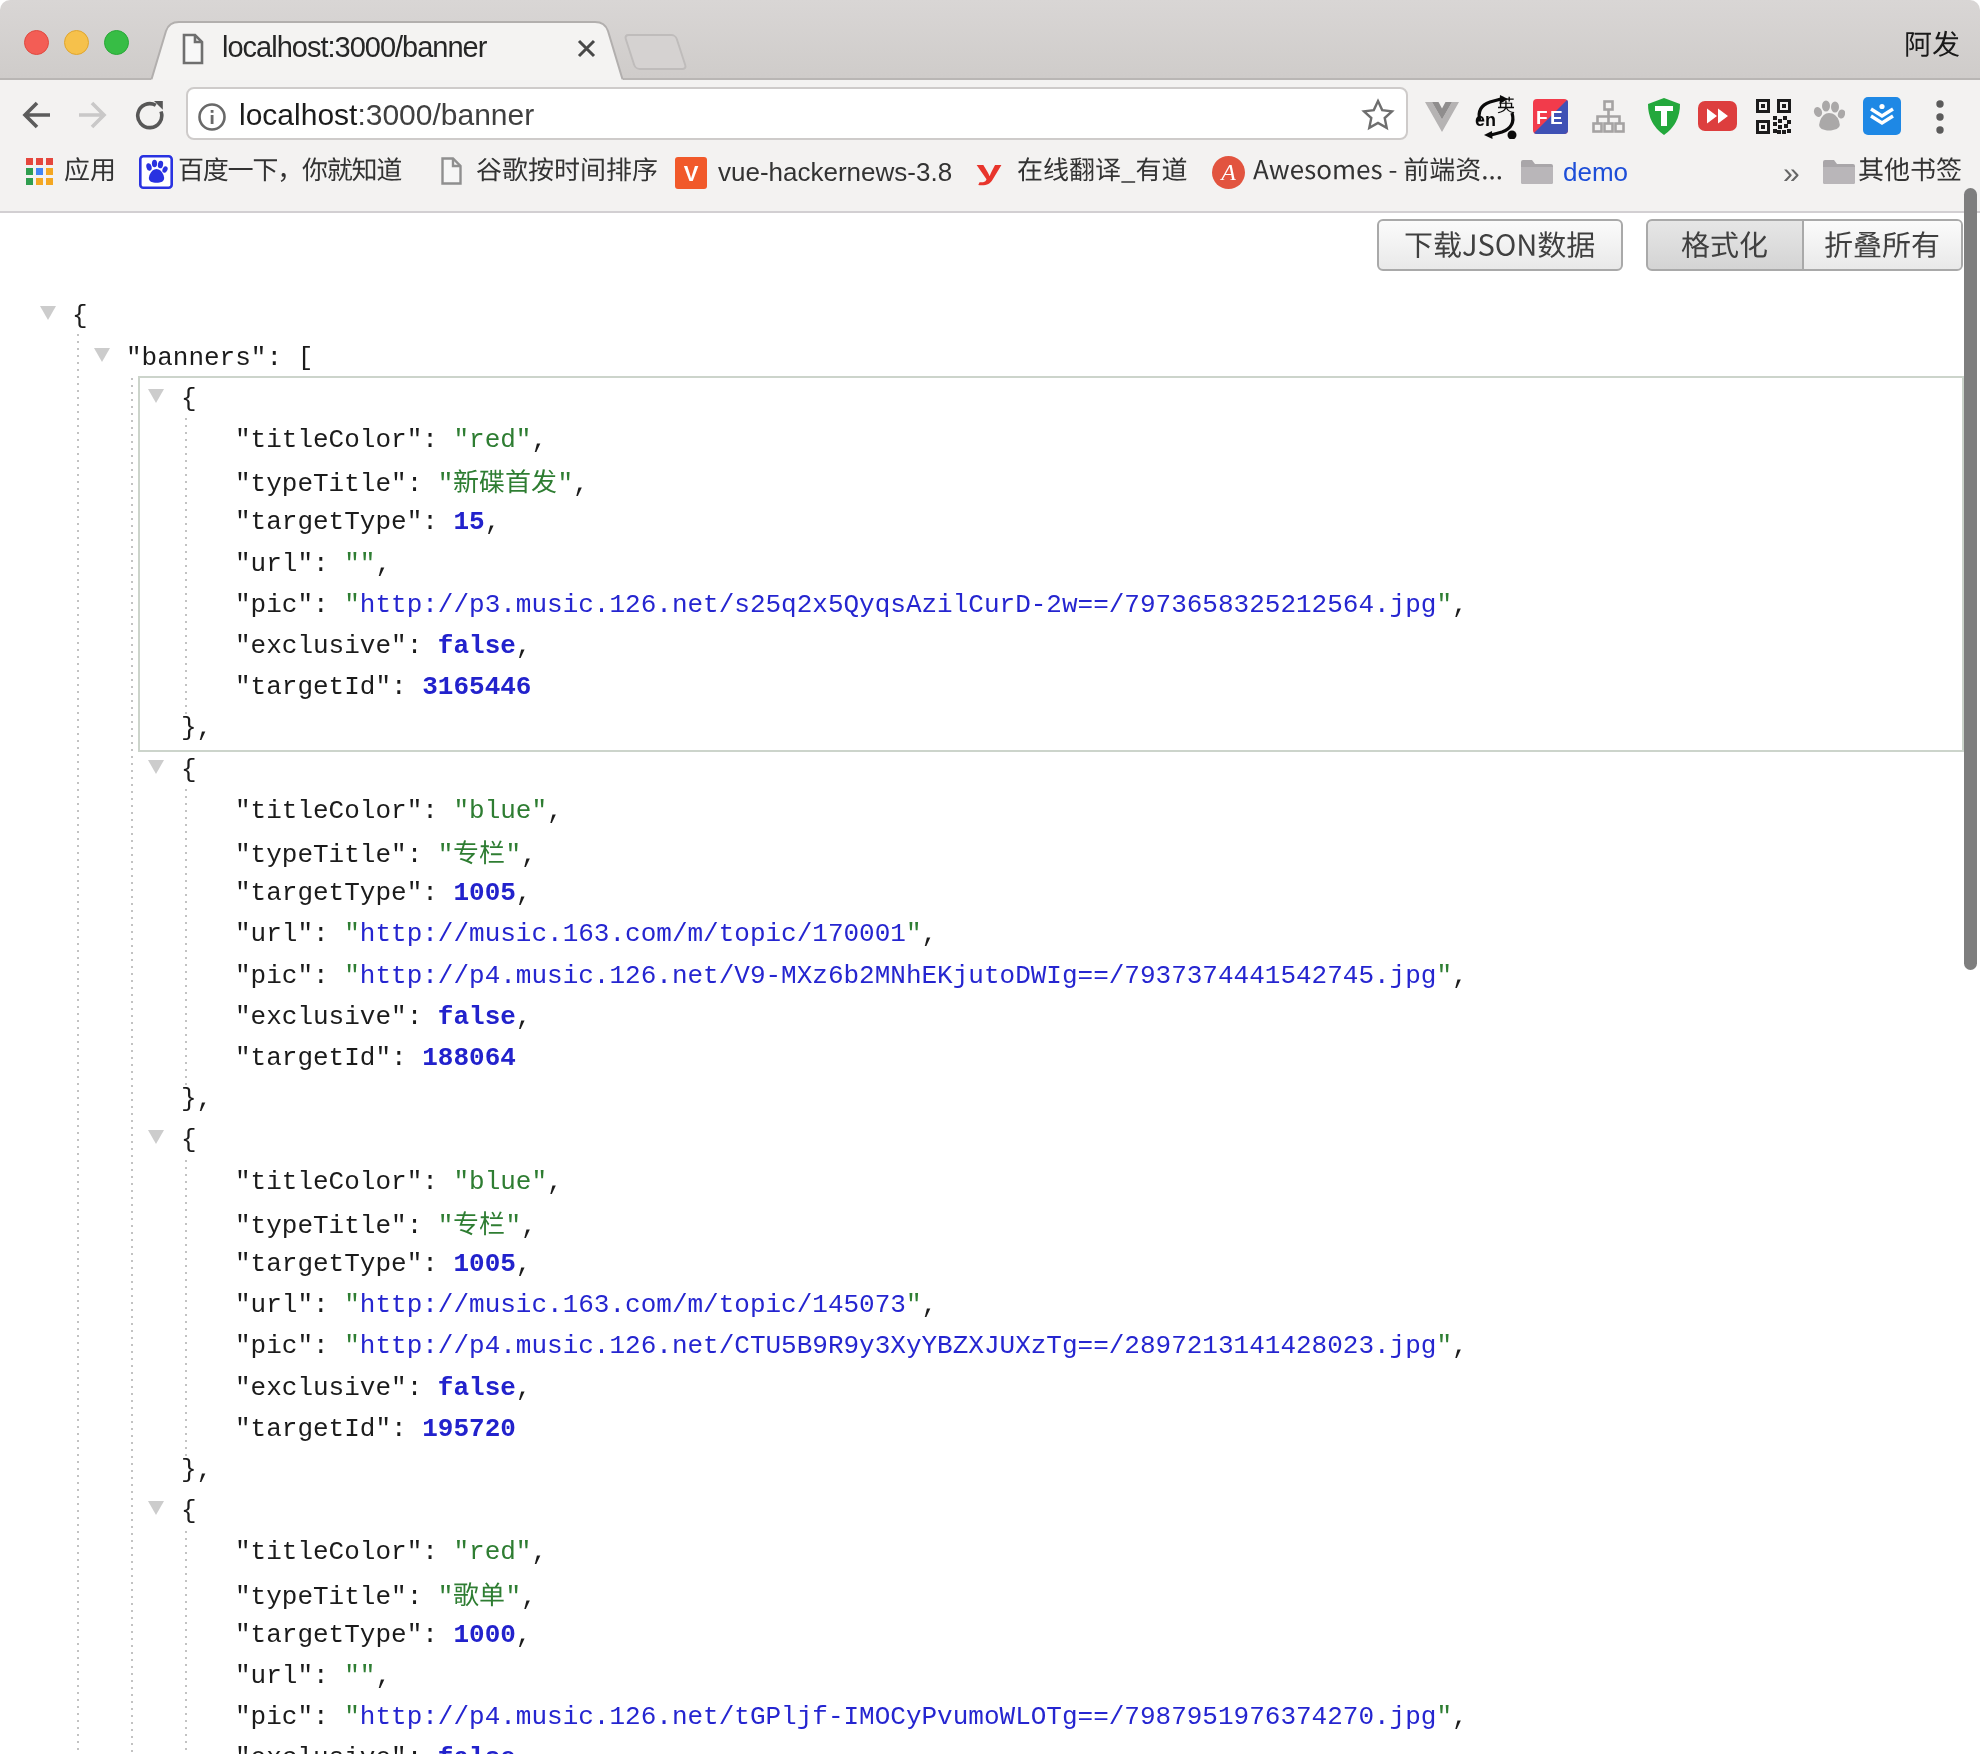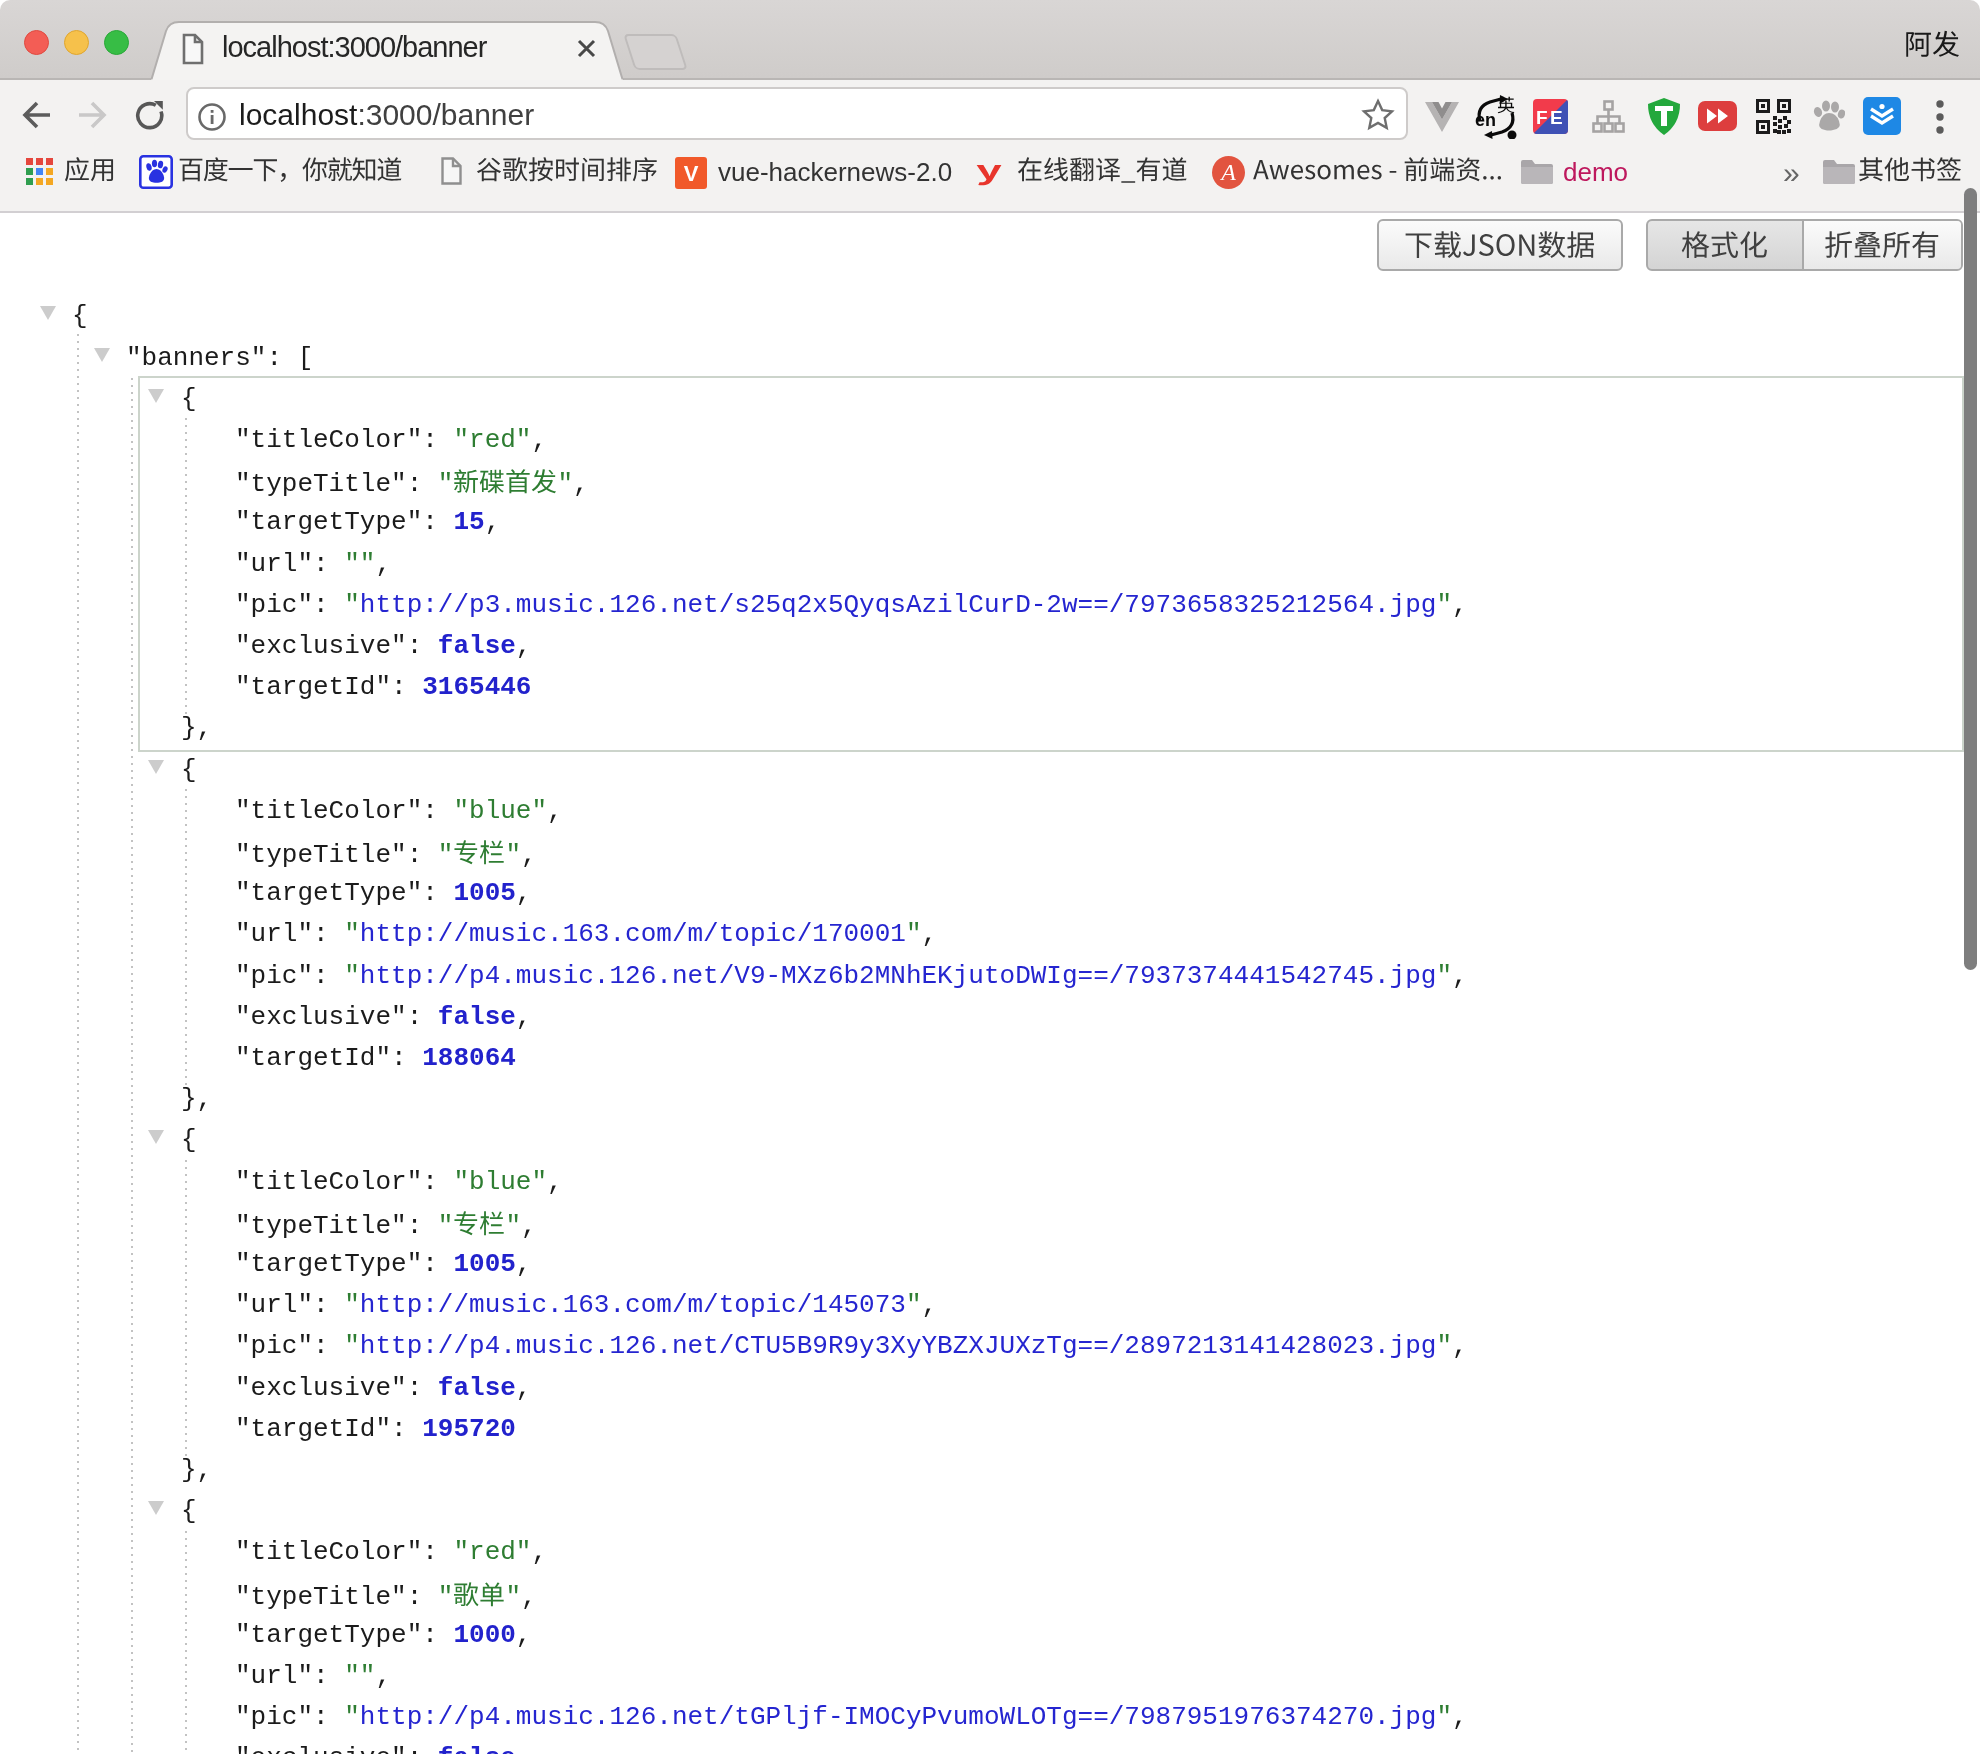--- a/index.html
+++ b/index.html
@@ -176,39 +176,39 @@
 <path d="M1.5,1.5 L12,1.5 L19.5,9 L19.5,26.5 L1.5,26.5 Z" fill="#f6f6f6" stroke="#8f8f8f" stroke-width="2.4"></path>
 <path d="M12,1.5 L12,9 L19.5,9" fill="none" stroke="#8f8f8f" stroke-width="2.4"></path>
   </svg>
 <svg style="position:absolute;left:476px;top:148.84px;" width="183.0" height="37.65" viewBox="0 -30.16 183.0 37.65">
     <path fill="#333" d="M15.287999999999998 -20.305999999999997C17.758 -18.486 20.878 -15.834 22.36 -14.117999999999999L24.049999999999997 -15.392C22.464 -17.082 19.24 -19.63 16.848 -21.398ZM8.735999999999999 -21.189999999999998C7.098 -19.032 4.498 -16.848 2.08 -15.469999999999999C2.548 -15.132 3.328 -14.43 3.6919999999999997 -14.065999999999999C6.032 -15.626 8.788 -18.07 10.634 -20.436ZM12.895999999999999 -17.212C10.581999999999999 -13.286 5.771999999999999 -9.516 0.988 -7.9559999999999995C1.43 -7.462 1.924 -6.63 2.1839999999999997 -6.058C3.38 -6.526 4.601999999999999 -7.1499999999999995 5.771999999999999 -7.826V2.106H7.747999999999999V1.04H18.407999999999998V2.054H20.462V-7.617999999999999C21.528 -6.994 22.593999999999998 -6.473999999999999 23.66 -6.058C23.997999999999998 -6.63 24.648 -7.462 25.142 -7.904C21.008 -9.256 16.509999999999998 -12.324 14.065999999999999 -15.418L14.508 -16.12ZM7.747999999999999 -0.702V-6.604H18.407999999999998V-0.702ZM6.577999999999999 -8.346C8.996 -9.905999999999999 11.232 -11.856 12.947999999999999 -13.936C14.638 -11.882 16.9 -9.905999999999999 19.291999999999998 -8.346Z M30.16 -15.911999999999999H33.228V-13.338H30.16ZM28.678 -17.342V-11.959999999999999H34.762V-17.342ZM27.04 -10.27V-8.528H36.712V0.104C36.712 0.38999999999999996 36.634 0.46799999999999997 36.296 0.494C35.958 0.494 34.866 0.494 33.67 0.46799999999999997C33.903999999999996 0.884 34.164 1.508 34.242 1.95C35.879999999999995 1.95 36.946 1.924 37.596000000000004 1.664C38.272 1.456 38.454 1.04 38.454 0.104V-8.528H40.846000000000004V-10.27H38.324V-18.875999999999998H40.248V-20.54H27.326V-18.875999999999998H36.556V-10.27ZM28.418 -6.9159999999999995V-0.182H30.056V-1.3259999999999998H34.866V-6.9159999999999995ZM30.056 -5.46H33.28V-2.756H30.056ZM42.406 -21.866C41.782 -17.992 40.69 -14.222 39.0 -11.83C39.468 -11.596 40.3 -11.102 40.638 -10.841999999999999C41.548 -12.193999999999999 42.302 -13.962 42.952 -15.911999999999999H48.802C48.489999999999995 -14.17 48.099999999999994 -12.298 47.709999999999994 -11.075999999999999L49.269999999999996 -10.607999999999999C49.894 -12.298 50.518 -15.053999999999998 50.934 -17.368L49.608000000000004 -17.758L49.322 -17.68H43.446C43.784 -18.928 44.044 -20.227999999999998 44.278 -21.554ZM44.122 -14.351999999999999V-12.558C44.122 -8.866 43.732 -3.38 38.74 0.8059999999999999C39.156 1.1179999999999999 39.78 1.742 40.04 2.1839999999999997C42.952 -0.286 44.434 -3.2239999999999998 45.188 -6.032C46.202 -2.626 47.736000000000004 -0.156 50.257999999999996 2.106C50.518 1.5859999999999999 51.064 0.988 51.532 0.624C48.308 -2.08 46.8 -5.1739999999999995 45.864000000000004 -10.4C45.89 -11.154 45.916 -11.882 45.916 -12.532V-14.351999999999999Z M72.072 -9.854C71.63 -7.3839999999999995 70.798 -5.46 69.55 -3.9259999999999997C68.146 -4.68 66.742 -5.434 65.416 -6.084C65.988 -7.202 66.612 -8.501999999999999 67.184 -9.854ZM62.842 -5.46C64.532 -4.628 66.378 -3.614 68.19800000000001 -2.574C66.482 -1.17 64.22 -0.23399999999999999 61.308 0.416C61.646 0.832 62.114 1.664 62.269999999999996 2.106C65.494 1.274 67.99 0.104 69.888 -1.5859999999999999C72.098 -0.26 74.1 1.066 75.4 2.132L76.804 0.624C75.426 -0.416 73.424 -1.69 71.214 -2.964C72.644 -4.732 73.606 -6.994 74.178 -9.854H76.934V-11.622H67.912C68.406 -12.921999999999999 68.874 -14.222 69.238 -15.443999999999999L67.262 -15.729999999999999C66.898 -14.456 66.378 -13.026 65.806 -11.622H61.230000000000004V-9.854H65.05199999999999C64.324 -8.19 63.544 -6.656 62.842 -5.46ZM61.958 -18.512V-13.442H63.804V-16.77H74.69800000000001V-13.468H76.57V-18.512H70.486C70.226 -19.552 69.78399999999999 -20.878 69.368 -21.97L67.418 -21.605999999999998C67.756 -20.669999999999998 68.12 -19.5 68.38 -18.512ZM56.602 -21.84V-16.614H53.092V-14.767999999999999H56.602V-8.294L52.78 -7.202L53.248 -5.303999999999999L56.602 -6.343999999999999V-0.182C56.602 0.208 56.446 0.312 56.108 0.312C55.77 0.33799999999999997 54.704 0.33799999999999997 53.508 0.312C53.768 0.832 54.054 1.6119999999999999 54.106 2.08C55.822 2.08 56.888 2.028 57.564 1.742C58.24 1.43 58.474 0.9099999999999999 58.474 -0.182V-6.941999999999999L61.802 -8.033999999999999L61.542 -9.776L58.474 -8.84V-14.767999999999999H61.282V-16.614H58.474V-21.84Z M90.324 -11.751999999999999C91.702 -9.75 93.47 -6.994 94.30199999999999 -5.4079999999999995L96.018 -6.396C95.134 -7.981999999999999 93.34 -10.634 91.936 -12.61ZM86.424 -10.452V-4.524H81.978V-10.452ZM86.424 -12.193999999999999H81.978V-17.887999999999998H86.424ZM80.106 -19.656V-0.65H81.978V-2.756H88.244V-19.656ZM97.864 -21.709999999999997V-16.64H89.44V-14.716H97.864V-0.858C97.864 -0.33799999999999997 97.656 -0.156 97.136 -0.156C96.564 -0.104 94.64 -0.104 92.612 -0.182C92.898 0.38999999999999996 93.21 1.274 93.34 1.8199999999999998C95.94 1.8199999999999998 97.604 1.7939999999999998 98.53999999999999 1.456C99.476 1.144 99.84 0.572 99.84 -0.858V-14.716H103.012V-16.64H99.84V-21.709999999999997Z M106.366 -15.989999999999998V2.08H108.368V-15.989999999999998ZM106.756 -20.566C107.952 -19.422 109.304 -17.784 109.902 -16.744L111.514 -17.784C110.89 -18.875999999999998 109.486 -20.41 108.264 -21.502ZM113.854 -7.67H120.094V-4.16H113.854ZM113.854 -12.766H120.094V-9.308H113.854ZM112.086 -14.404V-2.548H121.94V-14.404ZM113.152 -20.384V-18.538H125.736V-0.286C125.736 0.052 125.632 0.156 125.294 0.182C124.956 0.182 123.89 0.208 122.798 0.156C123.05799999999999 0.65 123.318 1.482 123.422 1.95C125.008 1.95 126.126 1.95 126.828 1.638C127.50399999999999 1.3 127.738 0.8059999999999999 127.738 -0.286V-20.384Z M134.732 -21.84V-16.588H131.43V-14.767999999999999H134.732V-9.048L131.092 -8.086L131.482 -6.162L134.732 -7.124V-0.364C134.732 -0.026 134.602 0.078 134.264 0.104C134.004 0.104 132.99 0.104 131.924 0.078C132.158 0.572 132.418 1.378 132.496 1.8719999999999999C134.108 1.8719999999999999 135.096 1.8199999999999998 135.746 1.508C136.37 1.222 136.604 0.702 136.604 -0.364V-7.67L139.698 -8.606L139.464 -10.373999999999999L136.604 -9.568V-14.767999999999999H139.412V-16.588H136.604V-21.84ZM139.88 -6.577999999999999V-4.784H144.3V2.054H146.198V-21.657999999999998H144.3V-17.394H140.426V-15.626H144.3V-11.985999999999999H140.504V-10.244H144.3V-6.577999999999999ZM148.59 -21.657999999999998V2.08H150.462V-4.7059999999999995H155.012V-6.5H150.462V-10.244H154.466V-11.985999999999999H150.462V-15.626H154.7V-17.394H150.462V-21.657999999999998Z M165.646 -11.362C167.388 -10.607999999999999 169.468 -9.62 171.158 -8.735999999999999H161.98V-7.045999999999999H170.09199999999998V-0.208C170.09199999999998 0.182 169.962 0.286 169.442 0.312C168.948 0.33799999999999997 167.206 0.33799999999999997 165.282 0.286C165.542 0.832 165.85399999999998 1.5599999999999998 165.958 2.106C168.298 2.106 169.858 2.106 170.794 1.8199999999999998C171.756 1.534 172.042 0.988 172.042 -0.182V-7.045999999999999H177.658C176.774 -5.85 175.786 -4.628 174.954 -3.796L176.514 -3.016C177.86599999999999 -4.316 179.322 -6.37 180.674 -8.241999999999999L179.27 -8.84L178.932 -8.735999999999999H174.122L174.32999999999998 -8.943999999999999C173.81 -9.256 173.108 -9.62 172.35399999999998 -9.984C174.512 -11.154 176.748 -12.818 178.282 -14.404L177.008 -15.366L176.566 -15.261999999999999H163.488V-13.649999999999999H174.824C173.628 -12.61 172.094 -11.543999999999999 170.664 -10.815999999999999C169.364 -11.414 167.986 -12.011999999999999 166.816 -12.506ZM168.246 -21.424C168.636 -20.669999999999998 169.10399999999998 -19.733999999999998 169.442 -18.928H159.12V-11.7C159.12 -7.93 158.938 -2.6519999999999997 156.806 1.066C157.248 1.274 158.106 1.8199999999999998 158.444 2.158C160.68 -1.7939999999999998 161.018 -7.67 161.018 -11.7V-17.108H180.726V-18.928H171.678C171.314 -19.785999999999998 170.664 -21.034 170.118 -21.97Z"></path>
   </svg>
 <svg class="abs" style="left:675px;top:157px" width="32" height="32" viewBox="0 0 32 32">
 <rect width="32" height="32" rx="3" fill="#f1592a"></rect>
 <text x="16" y="24" text-anchor="middle" font-family="Liberation Sans" font-size="22" font-weight="bold" fill="#fff">V</text>
   </svg>
-<div class="abs" style="left:718px;top:157px;font-size:26px;color:#333">vue-hackernews-2.0</div>
+<div class="abs" style="left:718px;top:157px;font-size:26px;color:#333">vue-hackernews-3.8</div>
 <svg class="abs" style="left:976px;top:158px" width="26" height="29" viewBox="0 -30.07 20.66 40.44" preserveAspectRatio="none">
     <path fill="#e8352c" d="M4.608 8.064C9.107999999999999 8.064 11.267999999999999 5.364 13.031999999999998 0.612L20.195999999999998 -20.16H15.12L12.347999999999999 -10.799999999999999C11.844 -8.927999999999999 11.34 -6.983999999999999 10.908 -5.111999999999999H10.728C10.152 -7.055999999999999 9.648 -9.0 9.036 -10.799999999999999L5.832 -20.16H0.504L8.351999999999999 -0.39599999999999996L7.991999999999999 0.828C7.4159999999999995 2.5919999999999996 6.263999999999999 3.888 4.212 3.888C3.7439999999999998 3.888 3.1679999999999997 3.7439999999999998 2.808 3.6359999999999997L1.8359999999999999 7.704C2.6279999999999997 7.919999999999999 3.42 8.064 4.608 8.064Z"></path>
   </svg>
 <svg style="position:absolute;left:1017px;top:148.84px;" width="171.5" height="37.65" viewBox="0 -30.16 171.5 37.65">
     <path fill="#333" d="M10.166 -21.84C9.802 -20.514 9.334 -19.136 8.788 -17.81H1.638V-15.937999999999999H7.93C6.266 -12.61 3.9779999999999998 -9.516 0.988 -7.436C1.3 -6.994 1.7939999999999998 -6.162 2.002 -5.6419999999999995C3.094 -6.422 4.108 -7.306 5.018 -8.267999999999999V1.976H6.968V-10.581999999999999C8.19 -12.245999999999999 9.256 -14.065999999999999 10.139999999999999 -15.937999999999999H24.413999999999998V-17.81H10.946C11.414 -18.98 11.83 -20.176 12.193999999999999 -21.346ZM15.548 -14.585999999999999V-9.568H9.698V-7.747999999999999H15.548V-0.364H8.658V1.456H24.387999999999998V-0.364H17.497999999999998V-7.747999999999999H23.4V-9.568H17.497999999999998V-14.585999999999999Z M27.404 -1.404 27.82 0.46799999999999997C30.212 -0.26 33.332 -1.196 36.348 -2.08L36.062 -3.7439999999999998C32.864 -2.834 29.562 -1.924 27.404 -1.404ZM44.304 -20.279999999999998C45.604 -19.656 47.242 -18.642 48.074 -17.913999999999998L49.218 -19.136C48.385999999999996 -19.837999999999997 46.721999999999994 -20.8 45.448 -21.372ZM27.872 -10.998C28.236 -11.18 28.86 -11.336 32.032 -11.751999999999999C30.887999999999998 -10.062 29.874 -8.762 29.38 -8.241999999999999C28.573999999999998 -7.279999999999999 27.976 -6.63 27.404 -6.526C27.637999999999998 -6.032 27.924 -5.122 28.028 -4.732C28.573999999999998 -5.044 29.458 -5.303999999999999 35.984 -6.63C35.932 -7.02 35.932 -7.747999999999999 35.984 -8.267999999999999L30.81 -7.332C32.786 -9.671999999999999 34.762 -12.532 36.426 -15.392L34.788 -16.38C34.294 -15.418 33.722 -14.43 33.15 -13.494L29.848 -13.155999999999999C31.408 -15.366 32.916 -18.174 34.034 -20.904L32.214 -21.762C31.174 -18.642 29.276 -15.314 28.704 -14.456C28.132 -13.572 27.69 -12.974 27.222 -12.844C27.456 -12.324 27.768 -11.388 27.872 -10.998ZM49.062 -9.074C48.022 -7.436 46.617999999999995 -5.928 44.928 -4.628C44.512 -6.005999999999999 44.147999999999996 -7.67 43.888 -9.542L50.518 -10.79L50.206 -12.506L43.653999999999996 -11.283999999999999C43.524 -12.376 43.394 -13.52 43.316 -14.716L49.79 -15.703999999999999L49.477999999999994 -17.419999999999998L43.212 -16.483999999999998C43.134 -18.226 43.108000000000004 -20.02 43.108000000000004 -21.892H41.184C41.21 -19.942 41.262 -18.044 41.366 -16.198L37.257999999999996 -15.6L37.57 -13.831999999999999L41.47 -14.43C41.548 -13.234 41.678 -12.064 41.808 -10.946L36.738 -10.01L37.05 -8.241999999999999L42.042 -9.177999999999999C42.354 -7.02 42.769999999999996 -5.069999999999999 43.316 -3.4579999999999997C41.106 -1.976 38.558 -0.8059999999999999 35.906 0.0C36.373999999999995 0.442 36.868 1.144 37.128 1.6119999999999999C39.572 0.754 41.885999999999996 -0.364 43.965999999999994 -1.716C45.032 0.624 46.436 2.002 48.282 2.002C50.076 2.002 50.674 1.144 51.038 -1.768C50.596000000000004 -1.95 49.971999999999994 -2.366 49.581999999999994 -2.808C49.452 -0.494 49.192 0.104 48.489999999999995 0.104C47.346000000000004 0.104 46.384 -0.962 45.578 -2.86C47.632 -4.42 49.4 -6.266 50.7 -8.294Z M65.26 -15.989999999999998C65.962 -14.351999999999999 66.69 -12.116 66.976 -10.79L68.354 -11.283999999999999C68.068 -12.558 67.288 -14.741999999999999 66.56 -16.38ZM71.084 -16.067999999999998C71.786 -14.43 72.514 -12.245999999999999 72.774 -10.946L74.178 -11.362C73.892 -12.636 73.112 -14.793999999999999 72.384 -16.38ZM62.452 -19.162C62.14 -18.148 61.516 -16.614 60.996 -15.6H60.138V-19.578C61.75 -19.785999999999998 63.257999999999996 -20.02 64.454 -20.305999999999997L63.388 -21.657999999999998C61.048 -21.086 56.862 -20.618 53.43 -20.41C53.638 -20.046 53.82 -19.448 53.898 -19.058C55.328 -19.11 56.914 -19.24 58.474 -19.396V-15.6H53.274V-14.065999999999999H57.798C56.576 -12.324 54.574 -10.504 52.936 -9.516C53.222 -9.074 53.612 -8.32 53.768 -7.826L54.184 -8.112V2.054H55.718V0.572H62.634V1.742H64.22V-8.32H54.444C55.848 -9.411999999999999 57.33 -11.024 58.474 -12.61V-8.788H60.138V-12.661999999999999C61.464 -11.596 63.257999999999996 -10.036 63.96 -9.282L64.948 -10.815999999999999C64.298 -11.362 61.672 -13.234 60.397999999999996 -14.065999999999999H64.55799999999999V-15.6H62.53C62.998 -16.483999999999998 63.518 -17.628 63.96 -18.668ZM54.6 -18.46C54.99 -17.55 55.432 -16.328 55.64 -15.6L57.018 -16.041999999999998C56.81 -16.744 56.342 -17.913999999999998 55.926 -18.798ZM58.578 -3.25V-0.988H55.718V-3.25ZM60.007999999999996 -3.25H62.634V-0.988H60.007999999999996ZM58.578 -4.654H55.718V-6.786H58.578ZM60.007999999999996 -4.654V-6.786H62.634V-4.654ZM64.818 -5.1739999999999995 65.728 -3.8219999999999996C66.69 -4.835999999999999 67.756 -6.032 68.822 -7.228V-0.156C68.822 0.182 68.718 0.26 68.432 0.26C68.12 0.286 67.184 0.286 66.196 0.26C66.456 0.728 66.664 1.508 66.716 1.95C68.12 1.95 69.056 1.924 69.654 1.638C70.226 1.3259999999999998 70.434 0.8059999999999999 70.434 -0.156V-20.618H65.312V-18.954H68.822V-9.464C67.314 -7.774 65.806 -6.188 64.818 -5.1739999999999995ZM70.77199999999999 -5.46 71.708 -4.108C72.592 -5.044 73.58 -6.136 74.542 -7.228V-0.208C74.542 0.156 74.438 0.26 74.126 0.26C73.84 0.26 72.852 0.286 71.812 0.23399999999999999C72.072 0.702 72.332 1.534 72.41 2.002C73.814 2.002 74.80199999999999 1.95 75.4 1.664C76.024 1.3519999999999999 76.232 0.8059999999999999 76.232 -0.182V-20.592H71.05799999999999V-18.928H74.542V-9.437999999999999C73.138 -7.904 71.734 -6.396 70.77199999999999 -5.46Z M80.626 -20.279999999999998C81.744 -18.875999999999998 83.07 -16.977999999999998 83.642 -15.755999999999998L85.228 -16.9C84.604 -18.07 83.252 -19.916 82.082 -21.241999999999997ZM93.886 -10.712V-8.424H88.712V-6.6819999999999995H93.886V-3.9H87.282V-3.1719999999999997L86.866 -4.186L84.76 -2.626V-13.702H79.222V-11.83H82.862V-2.522C82.862 -1.248 82.056 -0.364 81.588 0.026C81.926 0.312 82.472 1.04 82.68 1.456C83.044 0.962 83.642 0.442 87.282 -2.34V-2.158H93.886V2.132H95.81V-2.158H102.7V-3.9H95.81V-6.6819999999999995H101.00999999999999V-8.424H95.81V-10.712ZM98.852 -18.72C97.864 -17.316 96.538 -16.067999999999998 94.978 -15.001999999999999C93.548 -16.067999999999998 92.326 -17.316 91.416 -18.72ZM87.62 -20.462V-18.72H89.492C90.506 -16.926 91.858 -15.366 93.444 -14.014C91.234 -12.74 88.738 -11.777999999999999 86.32 -11.206C86.684 -10.815999999999999 87.152 -10.036 87.36 -9.542C89.986 -10.27 92.638 -11.388 95.00399999999999 -12.87C97.05799999999999 -11.491999999999999 99.45 -10.452 102.05 -9.802C102.336 -10.322 102.856 -11.075999999999999 103.27199999999999 -11.44C100.828 -11.959999999999999 98.566 -12.792 96.59 -13.936C98.722 -15.548 100.51599999999999 -17.497999999999998 101.686 -19.837999999999997L100.412 -20.54L100.074 -20.462Z M104.338 3.6399999999999997H118.17V2.08H104.338Z M128.7 -21.84C128.38799999999998 -20.721999999999998 128.024 -19.578 127.556 -18.46H120.172V-16.64H126.74999999999999C125.08599999999998 -13.208 122.69399999999999 -10.036 119.574 -7.904C119.93799999999999 -7.54 120.562 -6.838 120.82199999999999 -6.396C122.46 -7.566 123.916 -8.969999999999999 125.16399999999999 -10.556V2.054H127.088V-3.094H137.982V-0.38999999999999996C137.982 0.0 137.85199999999998 0.156 137.41 0.156C136.916 0.182 135.32999999999998 0.208 133.614 0.13C133.874 0.6759999999999999 134.16 1.482 134.26399999999998 2.002C136.5 2.002 137.93 2.002 138.78799999999998 1.716C139.646 1.378 139.906 0.7799999999999999 139.906 -0.364V-13.623999999999999H127.27C127.868 -14.612 128.38799999999998 -15.6 128.856 -16.64H142.94799999999998V-18.46H129.636C130.02599999999998 -19.422 130.364 -20.41 130.676 -21.372ZM127.088 -7.513999999999999H137.982V-4.784H127.088ZM127.088 -9.177999999999999V-11.856H137.982V-9.177999999999999Z M146.19799999999998 -19.89C147.576 -18.564 149.214 -16.692 149.916 -15.495999999999999L151.528 -16.588C150.748 -17.784 149.084 -19.578 147.706 -20.826ZM156.364 -9.568H165.07399999999998V-7.3839999999999995H156.364ZM156.364 -6.005999999999999H165.07399999999998V-3.8219999999999996H156.364ZM156.364 -13.104H165.07399999999998V-10.946H156.364ZM154.518 -14.585999999999999V-2.314H166.97199999999998V-14.585999999999999H160.75799999999998C161.04399999999998 -15.235999999999999 161.356 -16.016 161.668 -16.77H169.156V-18.407999999999998H164.29399999999998C164.918 -19.266 165.56799999999998 -20.305999999999997 166.19199999999998 -21.268L164.268 -21.84C163.85199999999998 -20.826 163.01999999999998 -19.422 162.31799999999998 -18.407999999999998H157.456L158.808 -19.032C158.49599999999998 -19.837999999999997 157.664 -21.086 156.91 -21.944L155.298 -21.241999999999997C155.974 -20.384 156.702 -19.214 157.04 -18.407999999999998H152.62V-16.77H159.51C159.35399999999998 -16.067999999999998 159.12 -15.261999999999999 158.91199999999998 -14.585999999999999ZM151.346 -12.558H145.85999999999999V-10.738H149.474V-2.6519999999999997C148.304 -2.2359999999999998 146.97799999999998 -1.144 145.626 0.182L146.84799999999998 1.768C148.17399999999998 0.156 149.5 -1.222 150.43599999999998 -1.222C151.034 -1.222 151.84 -0.442 152.958 0.182C154.75199999999998 1.196 156.988 1.482 160.05599999999998 1.482C162.552 1.482 167.128 1.3259999999999998 169.0 1.196C169.02599999999998 0.65 169.338 -0.23399999999999999 169.546 -0.702C167.024 -0.442 163.14999999999998 -0.26 160.108 -0.26C157.274 -0.26 155.03799999999998 -0.442 153.374 -1.3519999999999999C152.464 -1.8719999999999999 151.86599999999999 -2.34 151.346 -2.6Z"></path>
   </svg>
 <svg class="abs" style="left:1212px;top:156px" width="33" height="33" viewBox="0 0 33 33">
 <circle cx="16.5" cy="16.5" r="16.5" fill="#e2543f"></circle>
 <text x="16.5" y="24" text-anchor="middle" font-family="Liberation Serif" font-size="24" font-style="italic" fill="#fff">A</text>
   </svg>
 <svg style="position:absolute;left:1253px;top:148.84px;" width="251.0" height="37.65" viewBox="0 -30.16 251.0 37.65">
     <path fill="#333" d="M0.104 0.0H2.522L4.367999999999999 -5.824H11.336L13.155999999999999 0.0H15.703999999999999L9.23 -19.058H6.552ZM4.966 -7.7219999999999995 5.902 -10.66C6.577999999999999 -12.818 7.202 -14.872 7.8 -17.108H7.904C8.528 -14.898 9.126 -12.818 9.828 -10.66L10.738 -7.7219999999999995Z M20.436 0.0H23.192L25.194 -7.566C25.558 -8.918 25.844 -10.244 26.156 -11.674H26.286C26.624 -10.244 26.884 -8.943999999999999 27.247999999999998 -7.617999999999999L29.276 0.0H32.162L35.983999999999995 -14.117999999999999H33.696L31.642 -5.954C31.33 -4.601999999999999 31.07 -3.328 30.784 -2.028H30.654C30.316 -3.328 30.003999999999998 -4.601999999999999 29.665999999999997 -5.954L27.456 -14.117999999999999H25.142L22.932 -5.954C22.594 -4.601999999999999 22.282 -3.328 21.996 -2.028H21.866C21.58 -3.328 21.32 -4.601999999999999 21.034 -5.954L18.928 -14.117999999999999H16.509999999999998Z M44.772 0.33799999999999997C46.669999999999995 0.33799999999999997 48.178 -0.286 49.4 -1.0919999999999999L48.568 -2.678C47.501999999999995 -1.976 46.41 -1.5599999999999998 45.032 -1.5599999999999998C42.354 -1.5599999999999998 40.507999999999996 -3.484 40.352 -6.5H49.867999999999995C49.919999999999995 -6.864 49.971999999999994 -7.332 49.971999999999994 -7.851999999999999C49.971999999999994 -11.882 47.943999999999996 -14.482 44.33 -14.482C41.105999999999995 -14.482 38.01199999999999 -11.648 38.01199999999999 -7.045999999999999C38.01199999999999 -2.392 41.001999999999995 0.33799999999999997 44.772 0.33799999999999997ZM40.32599999999999 -8.19C40.611999999999995 -10.998 42.379999999999995 -12.584 44.382 -12.584C46.592 -12.584 47.891999999999996 -11.049999999999999 47.891999999999996 -8.19Z M57.147999999999996 0.33799999999999997C60.47599999999999 0.33799999999999997 62.269999999999996 -1.5599999999999998 62.269999999999996 -3.848C62.269999999999996 -6.526 60.03399999999999 -7.358 57.97999999999999 -8.138C56.39399999999999 -8.735999999999999 54.937999999999995 -9.256 54.937999999999995 -10.581999999999999C54.937999999999995 -11.7 55.769999999999996 -12.636 57.56399999999999 -12.636C58.81199999999999 -12.636 59.79999999999999 -12.09 60.76199999999999 -11.388L61.90599999999999 -12.87C60.83999999999999 -13.754 59.279999999999994 -14.482 57.53799999999999 -14.482C54.443999999999996 -14.482 52.675999999999995 -12.713999999999999 52.675999999999995 -10.478C52.675999999999995 -8.06 54.80799999999999 -7.124 56.78399999999999 -6.396C58.343999999999994 -5.824 60.007999999999996 -5.148 60.007999999999996 -3.718C60.007999999999996 -2.496 59.09799999999999 -1.508 57.22599999999999 -1.508C55.535999999999994 -1.508 54.28799999999999 -2.1839999999999997 53.03999999999999 -3.198L51.895999999999994 -1.6119999999999999C53.221999999999994 -0.494 55.145999999999994 0.33799999999999997 57.147999999999996 0.33799999999999997Z M71.10999999999999 0.33799999999999997C74.568 0.33799999999999997 77.636 -2.366 77.636 -7.045999999999999C77.636 -11.751999999999999 74.568 -14.482 71.10999999999999 -14.482C67.65199999999999 -14.482 64.58399999999999 -11.751999999999999 64.58399999999999 -7.045999999999999C64.58399999999999 -2.366 67.65199999999999 0.33799999999999997 71.10999999999999 0.33799999999999997ZM71.10999999999999 -1.638C68.666 -1.638 67.02799999999999 -3.796 67.02799999999999 -7.045999999999999C67.02799999999999 -10.296 68.666 -12.479999999999999 71.10999999999999 -12.479999999999999C73.55399999999999 -12.479999999999999 75.21799999999999 -10.296 75.21799999999999 -7.045999999999999C75.21799999999999 -3.796 73.55399999999999 -1.638 71.10999999999999 -1.638Z M81.37999999999998 0.0H83.77199999999999V-10.244C85.04599999999999 -11.7 86.24199999999999 -12.402 87.30799999999999 -12.402C89.10199999999999 -12.402 89.93399999999998 -11.283999999999999 89.93399999999998 -8.632V0.0H92.29999999999998V-10.244C93.62599999999999 -11.7 94.76999999999998 -12.402 95.86199999999998 -12.402C97.65599999999998 -12.402 98.48799999999999 -11.283999999999999 98.48799999999999 -8.632V0.0H100.85399999999998V-8.943999999999999C100.85399999999998 -12.532 99.47599999999998 -14.482 96.58999999999999 -14.482C94.84799999999998 -14.482 93.39199999999998 -13.363999999999999 91.90999999999998 -11.777999999999999C91.33799999999998 -13.442 90.19399999999999 -14.482 88.00999999999999 -14.482C86.31999999999998 -14.482 84.86399999999999 -13.415999999999999 83.61599999999999 -12.064H83.56399999999998L83.32999999999998 -14.117999999999999H81.37999999999998Z M111.17599999999999 0.33799999999999997C113.074 0.33799999999999997 114.582 -0.286 115.80399999999999 -1.0919999999999999L114.972 -2.678C113.90599999999999 -1.976 112.814 -1.5599999999999998 111.43599999999999 -1.5599999999999998C108.758 -1.5599999999999998 106.91199999999999 -3.484 106.75599999999999 -6.5H116.27199999999999C116.324 -6.864 116.37599999999999 -7.332 116.37599999999999 -7.851999999999999C116.37599999999999 -11.882 114.34799999999998 -14.482 110.734 -14.482C107.50999999999999 -14.482 104.416 -11.648 104.416 -7.045999999999999C104.416 -2.392 107.40599999999999 0.33799999999999997 111.17599999999999 0.33799999999999997ZM106.72999999999999 -8.19C107.01599999999999 -10.998 108.78399999999999 -12.584 110.78599999999999 -12.584C112.996 -12.584 114.29599999999999 -11.049999999999999 114.29599999999999 -8.19Z M123.55199999999999 0.33799999999999997C126.88 0.33799999999999997 128.67399999999998 -1.5599999999999998 128.67399999999998 -3.848C128.67399999999998 -6.526 126.43799999999999 -7.358 124.38399999999999 -8.138C122.79799999999999 -8.735999999999999 121.34199999999998 -9.256 121.34199999999998 -10.581999999999999C121.34199999999998 -11.7 122.17399999999999 -12.636 123.96799999999999 -12.636C125.216 -12.636 126.204 -12.09 127.166 -11.388L128.31 -12.87C127.24399999999999 -13.754 125.68399999999998 -14.482 123.942 -14.482C120.84799999999998 -14.482 119.07999999999998 -12.713999999999999 119.07999999999998 -10.478C119.07999999999998 -8.06 121.21199999999999 -7.124 123.18799999999999 -6.396C124.74799999999999 -5.824 126.41199999999999 -5.148 126.41199999999999 -3.718C126.41199999999999 -2.496 125.50199999999998 -1.508 123.63 -1.508C121.93999999999998 -1.508 120.692 -2.1839999999999997 119.44399999999999 -3.198L118.29999999999998 -1.6119999999999999C119.62599999999999 -0.494 121.54999999999998 0.33799999999999997 123.55199999999999 0.33799999999999997Z M136.656 -6.37H143.312V-8.19H136.656Z M166.01000000000002 -13.363999999999999V-2.7039999999999997H167.83V-13.363999999999999ZM171.288 -14.144V-0.364C171.288 0.026 171.15800000000002 0.13 170.74200000000002 0.13C170.3 0.156 168.89600000000002 0.156 167.31 0.104C167.596 0.624 167.90800000000002 1.456 168.012 1.976C170.014 2.002 171.34 1.95 172.12 1.638C172.92600000000002 1.3259999999999998 173.21200000000002 0.7799999999999999 173.21200000000002 -0.33799999999999997V-14.144ZM169.104 -21.97C168.532 -20.695999999999998 167.544 -18.98 166.66000000000003 -17.732H158.86L160.13400000000001 -18.2C159.64000000000001 -19.24 158.52200000000002 -20.773999999999997 157.53400000000002 -21.866L155.714 -21.215999999999998C156.65 -20.15 157.61200000000002 -18.746 158.10600000000002 -17.732H151.684V-15.937999999999999H174.928V-17.732H168.87C169.62400000000002 -18.798 170.45600000000002 -20.098 171.18400000000003 -21.294ZM160.94 -7.826V-5.2H155.168V-7.826ZM160.94 -9.36H155.168V-11.934H160.94ZM153.322 -13.597999999999999V1.95H155.168V-3.666H160.94V-0.182C160.94 0.156 160.836 0.26 160.472 0.26C160.13400000000001 0.286 158.93800000000002 0.286 157.61200000000002 0.23399999999999999C157.872 0.728 158.15800000000002 1.482 158.288 1.976C160.03 1.976 161.20000000000002 1.95 161.90200000000002 1.638C162.63000000000002 1.3519999999999999 162.83800000000002 0.832 162.83800000000002 -0.156V-13.597999999999999Z M177.60600000000002 -16.951999999999998V-15.132H186.36800000000002V-16.951999999999998ZM178.43800000000002 -13.623999999999999C179.01000000000002 -10.686 179.478 -6.864 179.58200000000002 -4.29L181.14200000000002 -4.576C181.038 -7.1499999999999995 180.544 -10.92 179.946 -13.883999999999999ZM180.20600000000002 -21.06C180.85600000000002 -19.864 181.61 -18.226 181.92200000000003 -17.186L183.66400000000002 -17.784C183.32600000000002 -18.823999999999998 182.572 -20.384 181.87 -21.58ZM186.888 -8.32V2.054H188.656V-6.63H190.94400000000002V1.8199999999999998H192.50400000000002V-6.63H194.89600000000002V1.768H196.45600000000002V-6.63H198.87400000000002V0.26C198.87400000000002 0.494 198.79600000000002 0.572 198.562 0.572C198.354 0.598 197.704 0.598 196.976 0.572C197.18400000000003 1.014 197.44400000000002 1.664 197.52200000000002 2.132C198.692 2.132 199.394 2.106 199.94 1.8199999999999998C200.48600000000002 1.5599999999999998 200.59 1.1179999999999999 200.59 0.286V-8.32H193.882L194.61 -10.686H201.18800000000002V-12.453999999999999H186.08200000000002V-10.686H192.42600000000002C192.29600000000002 -9.905999999999999 192.114 -9.048 191.958 -8.32ZM187.20000000000002 -20.54V-14.351999999999999H200.27800000000002V-20.54H198.406V-16.067999999999998H194.48000000000002V-21.788H192.608V-16.067999999999998H189.02V-20.54ZM183.846 -14.117999999999999C183.53400000000002 -10.972 182.91000000000003 -6.396 182.286 -3.562C180.466 -3.1199999999999997 178.75 -2.73 177.45000000000002 -2.4699999999999998L177.89200000000002 -0.52C180.336 -1.144 183.482 -1.95 186.55 -2.73L186.316 -4.55L183.82000000000002 -3.9259999999999997C184.44400000000002 -6.707999999999999 185.09400000000002 -10.712 185.536 -13.806Z M204.51600000000002 -19.552C206.41400000000002 -18.849999999999998 208.78 -17.628 209.95000000000002 -16.718L210.99 -18.226C209.768 -19.136 207.376 -20.253999999999998 205.50400000000002 -20.904ZM203.58 -12.87 204.15200000000002 -11.075999999999999C206.232 -11.777999999999999 208.91000000000003 -12.636 211.43200000000002 -13.494L211.12 -15.209999999999999C208.312 -14.299999999999999 205.50400000000002 -13.415999999999999 203.58 -12.87ZM207.038 -9.671999999999999V-2.4179999999999997H208.96200000000002V-7.851999999999999H221.858V-2.6H223.88600000000002V-9.671999999999999ZM214.604 -7.098C213.85000000000002 -2.782 211.848 -0.494 203.60600000000002 0.52C203.918 0.9359999999999999 204.334 1.664 204.464 2.132C213.252 0.884 215.644 -1.898 216.52800000000002 -7.098ZM215.722 -1.95C218.972 -0.884 223.288 0.832 225.472 1.976L226.616 0.364C224.354 -0.7799999999999999 220.012 -2.392 216.788 -3.38ZM214.89000000000001 -21.736C214.214 -19.916 212.888 -17.732 210.756 -16.146C211.198 -15.911999999999999 211.822 -15.34 212.13400000000001 -14.924C213.252 -15.834 214.13600000000002 -16.848 214.89000000000001 -17.913999999999998H217.958C217.15200000000002 -15.184 215.436 -12.792 210.782 -11.543999999999999C211.14600000000002 -11.232 211.64000000000001 -10.581999999999999 211.822 -10.139999999999999C215.41000000000003 -11.206 217.49 -12.921999999999999 218.738 -15.027999999999999C220.376 -12.818 222.89800000000002 -11.128 225.81 -10.322C226.07000000000002 -10.815999999999999 226.59 -11.491999999999999 226.98000000000002 -11.856C223.756 -12.558 220.92200000000003 -14.299999999999999 219.49200000000002 -16.535999999999998C219.64800000000002 -16.977999999999998 219.804 -17.445999999999998 219.93400000000003 -17.913999999999998H223.80800000000002C223.418 -17.056 222.976 -16.198 222.61200000000002 -15.6L224.30200000000002 -15.106C224.952 -16.12 225.732 -17.706 226.40800000000002 -19.136L224.978 -19.526L224.666 -19.422H215.8C216.19 -20.098 216.502 -20.8 216.762 -21.476Z M231.92000000000002 0.33799999999999997C232.85600000000002 0.33799999999999997 233.63600000000002 -0.38999999999999996 233.63600000000002 -1.456C233.63600000000002 -2.548 232.85600000000002 -3.276 231.92000000000002 -3.276C230.958 -3.276 230.204 -2.548 230.204 -1.456C230.204 -0.38999999999999996 230.958 0.33799999999999997 231.92000000000002 0.33799999999999997Z M239.14800000000002 0.33799999999999997C240.08400000000003 0.33799999999999997 240.86400000000003 -0.38999999999999996 240.86400000000003 -1.456C240.86400000000003 -2.548 240.08400000000003 -3.276 239.14800000000002 -3.276C238.186 -3.276 237.43200000000002 -2.548 237.43200000000002 -1.456C237.43200000000002 -0.38999999999999996 238.186 0.33799999999999997 239.14800000000002 0.33799999999999997Z M246.37600000000003 0.33799999999999997C247.31200000000004 0.33799999999999997 248.09200000000004 -0.38999999999999996 248.09200000000004 -1.456C248.09200000000004 -2.548 247.31200000000004 -3.276 246.37600000000003 -3.276C245.41400000000002 -3.276 244.66000000000003 -2.548 244.66000000000003 -1.456C244.66000000000003 -0.38999999999999996 245.41400000000002 0.33799999999999997 246.37600000000003 0.33799999999999997Z"></path>
   </svg>
 <svg class="abs" style="left:1520px;top:158px" width="34" height="27" viewBox="0 0 34 27">
 <path d="M1,4 Q1,2 3,2 L12,2 L15,6 L31,6 Q33,6 33,8 L33,24 Q33,26 31,26 L3,26 Q1,26 1,24 Z" fill="#a9a6a9"></path>
 <path d="M1,9 L33,9 L33,24 Q33,26 31,26 L3,26 Q1,26 1,24 Z" fill="#b9b6b9"></path>
   </svg>
-<div class="abs" style="left:1563px;top:157px;font-size:26px;color:#be185d">demo</div>
+<div class="abs" style="left:1563px;top:157px;font-size:26px;color:#1d4ed8">demo</div>
 <div class="abs" style="left:1783px;top:156px;font-size:30px;color:#666">»</div>
 <svg class="abs" style="left:1822px;top:158px" width="34" height="27" viewBox="0 0 34 27">
 <path d="M1,4 Q1,2 3,2 L12,2 L15,6 L31,6 Q33,6 33,8 L33,24 Q33,26 31,26 L3,26 Q1,26 1,24 Z" fill="#a9a6a9"></path>
 <path d="M1,9 L33,9 L33,24 Q33,26 31,26 L3,26 Q1,26 1,24 Z" fill="#b9b6b9"></path>
   </svg>
 <svg style="position:absolute;left:1858px;top:148.84px;" width="105.0" height="37.65" viewBox="0 -30.16 105.0 37.65">
     <path fill="#333" d="M14.898 -1.69C17.965999999999998 -0.5459999999999999 21.06 0.858 22.88 1.976L24.674 0.6759999999999999C22.645999999999997 -0.38999999999999996 19.317999999999998 -1.8459999999999999 16.25 -2.912ZM9.386 -3.068C7.566 -1.7939999999999998 3.9779999999999998 -0.286 1.17 0.5459999999999999C1.5859999999999999 0.9359999999999999 2.158 1.6119999999999999 2.444 2.028C5.252 1.1179999999999999 8.814 -0.38999999999999996 11.128 -1.8459999999999999ZM17.836 -21.814V-18.798H8.138V-21.814H6.2139999999999995V-18.798H2.158V-16.977999999999998H6.2139999999999995V-5.33H1.404V-3.51H24.596V-5.33H19.785999999999998V-16.977999999999998H23.971999999999998V-18.798H19.785999999999998V-21.814ZM8.138 -5.33V-8.19H17.836V-5.33ZM8.138 -16.977999999999998H17.836V-14.378H8.138ZM8.138 -12.687999999999999H17.836V-9.854H8.138Z M36.348 -19.24V-12.376L33.046 -11.102L33.8 -9.36L36.348 -10.347999999999999V-1.8719999999999999C36.348 0.988 37.257999999999996 1.742 40.403999999999996 1.742C41.106 1.742 46.462 1.742 47.19 1.742C50.076 1.742 50.726 0.572 51.038 -3.042C50.465999999999994 -3.1719999999999997 49.686 -3.51 49.218 -3.8219999999999996C49.01 -0.754 48.75 -0.052 47.138 -0.052C45.994 -0.052 41.366 -0.052 40.456 -0.052C38.61 -0.052 38.272 -0.364 38.272 -1.8719999999999999V-11.102L42.120000000000005 -12.61V-3.718H43.965999999999994V-13.312L48.022 -14.898C47.995999999999995 -10.815999999999999 47.944 -8.112 47.762 -7.409999999999999C47.58 -6.734 47.32 -6.63 46.852000000000004 -6.63C46.54 -6.63 45.578 -6.604 44.876 -6.656C45.11 -6.188 45.292 -5.4079999999999995 45.343999999999994 -4.835999999999999C46.15 -4.81 47.268 -4.835999999999999 47.995999999999995 -5.018C48.802 -5.226 49.348 -5.72 49.556 -6.9159999999999995C49.79 -8.033999999999999 49.867999999999995 -11.777999999999999 49.867999999999995 -16.509999999999998L49.971999999999994 -16.848L48.62 -17.394L48.256 -17.108L48.022 -16.9L43.965999999999994 -15.34V-21.788H42.120000000000005V-14.612L38.272 -13.129999999999999V-19.24ZM32.916 -21.736C31.46 -17.784 29.042 -13.883999999999999 26.468 -11.362C26.832 -10.92 27.378 -9.932 27.56 -9.49C28.444 -10.426 29.328 -11.491999999999999 30.16 -12.661999999999999V2.028H32.084V-15.677999999999999C33.098 -17.445999999999998 34.007999999999996 -19.317999999999998 34.736 -21.189999999999998Z M70.642 -19.759999999999998C72.306 -18.642 74.464 -17.056 75.53 -16.041999999999998L76.726 -17.524C75.634 -18.486 73.424 -20.02 71.812 -21.06ZM55.275999999999996 -17.29V-15.392H62.868V-10.27H53.56V-8.398H62.868V2.054H64.844V-8.398H74.464C74.178 -4.628 73.814 -2.9899999999999998 73.294 -2.522C73.03399999999999 -2.288 72.74799999999999 -2.262 72.202 -2.262C71.604 -2.262 69.914 -2.288 68.276 -2.444C68.64 -1.898 68.9 -1.1179999999999999 68.952 -0.5459999999999999C70.538 -0.46799999999999997 72.098 -0.442 72.904 -0.494C73.814 -0.572 74.412 -0.728 74.932 -1.3C75.712 -2.054 76.128 -4.16 76.518 -9.386C76.544 -9.671999999999999 76.596 -10.27 76.596 -10.27H72.8V-17.29H64.844V-21.762H62.868V-17.29ZM64.844 -10.27V-15.392H70.876V-10.27Z M89.024 -7.279999999999999C89.96 -5.59 90.948 -3.328 91.312 -1.95L92.976 -2.626C92.586 -3.9779999999999998 91.54599999999999 -6.188 90.584 -7.851999999999999ZM82.576 -6.552C83.694 -4.9399999999999995 84.916 -2.808 85.436 -1.482L87.074 -2.288C86.554 -3.614 85.28 -5.694 84.136 -7.254ZM96.226 -10.478H85.644V-8.814H96.226ZM92.924 -21.97C92.248 -20.072 91.078 -18.226 89.674 -17.003999999999998C89.96 -16.848 90.402 -16.588 90.766 -16.328C88.088 -13.363999999999999 83.304 -10.92 78.91 -9.62C79.352 -9.203999999999999 79.82 -8.554 80.08 -8.06C81.952 -8.684 83.85 -9.49 85.644 -10.478C87.62 -11.543999999999999 89.466 -12.818 91.026 -14.222C93.756 -11.725999999999999 98.098 -9.411999999999999 101.816 -8.294C102.102 -8.814 102.648 -9.542 103.064 -9.905999999999999C99.216 -10.868 94.562 -13.052 92.092 -15.235999999999999L92.638 -15.86L91.676 -16.354C92.092 -16.822 92.508 -17.368 92.898 -17.939999999999998H95.28999999999999C96.148 -16.822 96.98 -15.392 97.344 -14.482L99.19 -14.95C98.852 -15.782 98.124 -16.951999999999998 97.37 -17.939999999999998H102.414V-19.552H93.886C94.224 -20.201999999999998 94.50999999999999 -20.852 94.77 -21.528ZM82.81 -21.97C82.004 -19.396 80.574 -16.822 78.962 -15.158C79.404 -14.898 80.21 -14.404 80.574 -14.091999999999999C81.458 -15.132 82.342 -16.458 83.122 -17.939999999999998H84.266C84.916 -16.796 85.514 -15.418 85.774 -14.508L87.516 -15.027999999999999C87.30799999999999 -15.808 86.788 -16.926 86.216 -17.939999999999998H90.402V-19.552H83.902C84.162 -20.201999999999998 84.422 -20.852 84.656 -21.502ZM97.734 -7.7219999999999995C96.642 -5.2 95.108 -2.366 93.6 -0.33799999999999997H79.638V1.404H102.28399999999999V-0.33799999999999997H95.836C97.084 -2.366 98.436 -4.9399999999999995 99.502 -7.202Z"></path>
   </svg>
 <div id="content"></div>
 <div class="btn" style="left:1377px;width:246px"></div>

